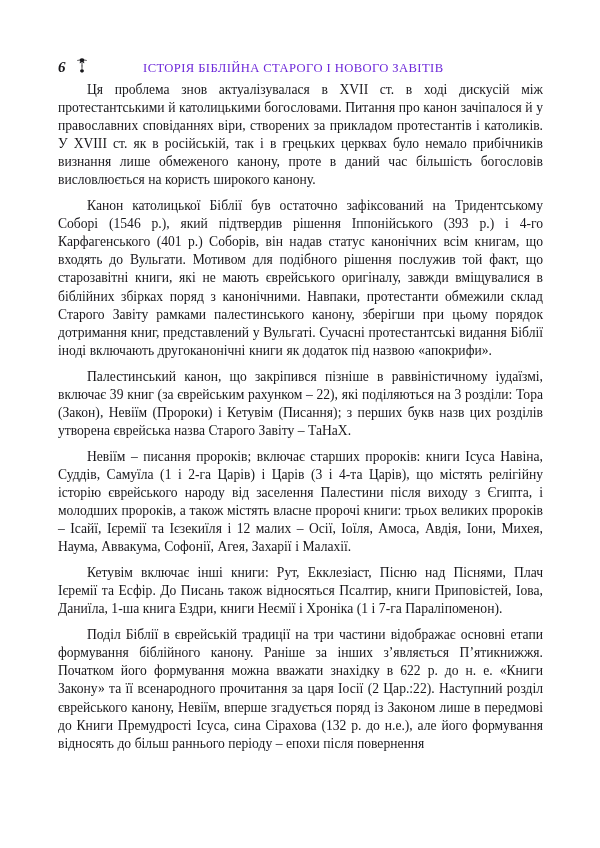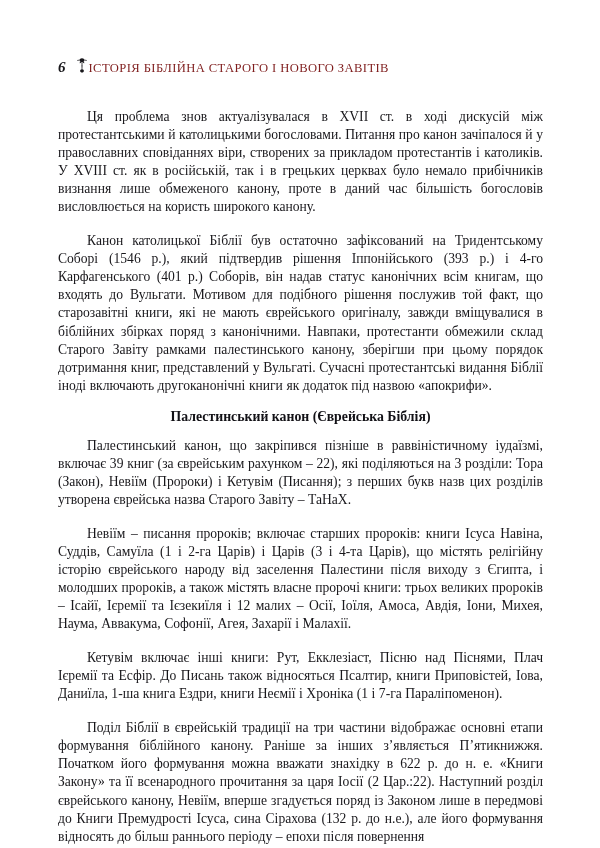--- a/index.html
+++ b/index.html
@@ -44,34 +44,34 @@
     margin-left: 9px;
     position: relative;
     top: 1px;
     width: 14px;
     height: 16px;
     display: inline-block;
   }
   .ornament svg { display: block; }
   .runhead-title {
     flex: 1;
-    text-align: left;
+    text-align: center;
     font-size: 12.6px;
     letter-spacing: 0.4px;
     line-height: 18px;
-    color: #7f1d1d;
+    color: #6d28d9;
     
     padding-right: 44px;
   }
 
   
   .textblock {
     position: absolute;
     left: 58px;
-    top: 108px;
+    top: 81px;
     width: 485px;
   }
 
   p.para {
     margin: 0;
     font-size: 13.6px;
     line-height: 18.05px;
     text-align: justify;
     text-justify: inter-word;
     text-indent: 29px;
@@ -84,21 +84,21 @@
     margin: 0;
     padding: 13px 0 11px 0;
     font-size: 13.8px;
     line-height: 18px;
     font-weight: 700;
     text-align: center;
     color: #121116;
   }
 
   
-  p.para + p.para { margin-top: 16px; }
+  p.para + p.para { margin-top: 8px; }
 </style>
 </head>
 <body>
 
 <div class="page">
 
   <div class="runhead">
     <span class="folio">6</span>
     <span class="ornament">
       <svg width="14" height="16" viewBox="0 0 14 16" aria-hidden="true">
@@ -110,21 +110,20 @@
       </svg>
     </span>
     <span class="runhead-title">ІСТОРІЯ БІБЛІЙНА СТАРОГО І НОВОГО ЗАВІТІВ</span>
   </div>
 
   <div class="textblock">
 
     <p class="para">Ця проблема знов актуалізувалася в XVII ст. в ході дискусій між протестантськими й католицькими богословами. Питання про канон зачіпалося й у православних сповіданнях віри, створених за прикладом протестантів і католиків. У XVIII ст. як в російській, так і в грецьких церквах було немало прибічників визнання лише обмеженого канону, проте в даний час більшість богословів висловлюється на користь широкого канону.</p>
     <p class="para">Канон католицької Біблії був остаточно зафіксований на Тридентському Соборі (1546 р.), який підтвердив рішення Іппонійського (393 р.) і 4-го Карфагенського (401 р.) Соборів, він надав статус канонічних всім книгам, що входять до Вульгати. Мотивом для подібного рішення послужив той факт, що старозавітні книги, які не мають єврейського оригіналу, завжди вміщувалися в біблійних збірках поряд з канонічними. Навпаки, протестанти обмежили склад Старого Завіту рамками палестинського канону, зберігши при цьому порядок дотримання книг, представлений у Вульгаті. Сучасні протестантські видання Біблії іноді включають другоканонічні книги як додаток під назвою «апокрифи».</p>
 
-    <h2 class="section-heading">Палестинський канон (Єврейська Біблія)</h2>
 
     <p class="para">Палестинський канон, що закріпився пізніше в раввіністичному іудаїзмі, включає 39 книг (за єврейським рахунком – 22), які поділяються на 3 розділи: Тора (Закон), Невіїм (Пророки) і Кетувім (Писання); з перших букв назв цих розділів утворена єврейська назва Старого Завіту – ТаНаХ.</p>
     <p class="para">Невіїм – писання пророків; включає старших пророків: книги Ісуса Навіна, Суддів, Самуїла (1 і 2-га Царів) і Царів (3 і 4-та Царів), що містять релігійну історію єврейського народу від заселення Палестини після виходу з Єгипта, і молодших пророків, а також містять власне пророчі книги: трьох великих пророків – Ісайї, Ієремії та Ієзекиїля і 12 малих – Осії, Іоїля, Амоса, Авдія, Іони, Михея, Наума, Аввакума, Софонії, Агея, Захарії і Малахії.</p>
     <p class="para">Кетувім включає інші книги: Рут, Екклезіаст, Пісню над Піснями, Плач Ієремії та Есфір. До Писань також відносяться Псалтир, книги Приповістей, Іова, Даниїла, 1-ша книга Ездри, книги Неємії і Хроніка (1 і 7-га Параліпоменон).</p>
     <p class="para">Поділ Біблії в єврейській традиції на три частини відображає основні етапи формування біблійного канону. Раніше за інших з’являється П’ятикнижжя. Початком його формування можна вважати знахідку в 622 р. до н. е. «Книги Закону» та її всенародного прочитання за царя Іосії (2 Цар.:22). Наступний розділ єврейського канону, Невіїм, вперше згадується поряд із Законом лише в передмові до Книги Премудрості Ісуса, сина Сірахова (132 р. до н.е.), але його формування відносять до більш раннього періоду – епохи після повернення</p>
 
   </div>
 </div>
 
 </body></html>

